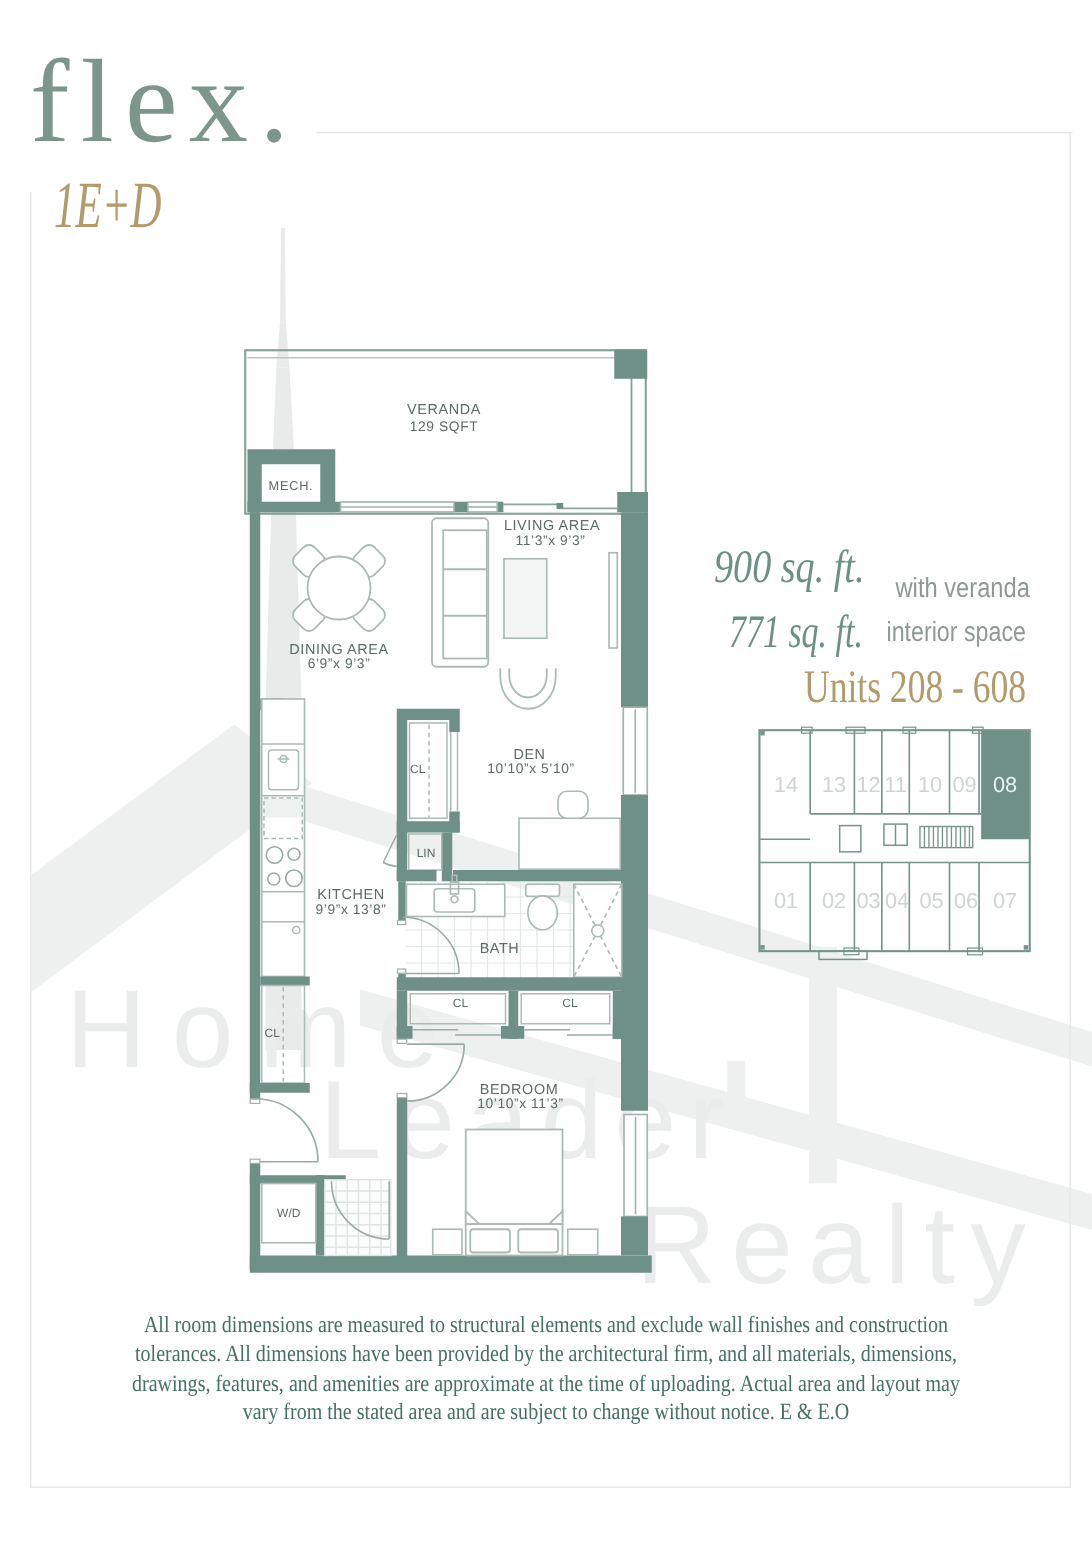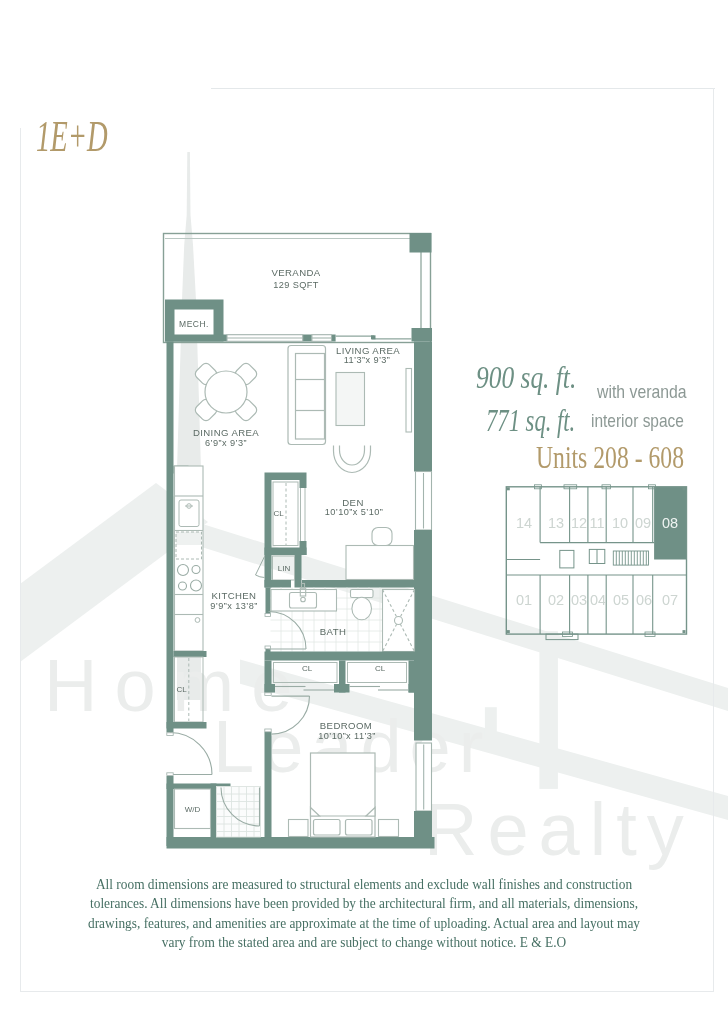--- a/index.html
+++ b/index.html
@@ -414,20 +414,21 @@
 <text x="598" y="605">04</text>
 <text x="621" y="605">05</text>
 <text x="644" y="605">06</text>
 <text x="670" y="605">07</text>
 </g>
 
 <text x="670" y="528" font-size="14.5" fill="#eff4f2" text-anchor="middle">08</text>
 </g>
 </svg>
 
+<div class="abs" id="flexlogo">flex.</div>
 
 <div class="abs" id="unitname">1E+D</div>
 
 <div class="abs" id="topline"></div>
 
 <div class="abs" id="leftline"></div>
 
 <div class="abs" id="rightline"></div>
 
 <div class="abs" id="botline"></div>

